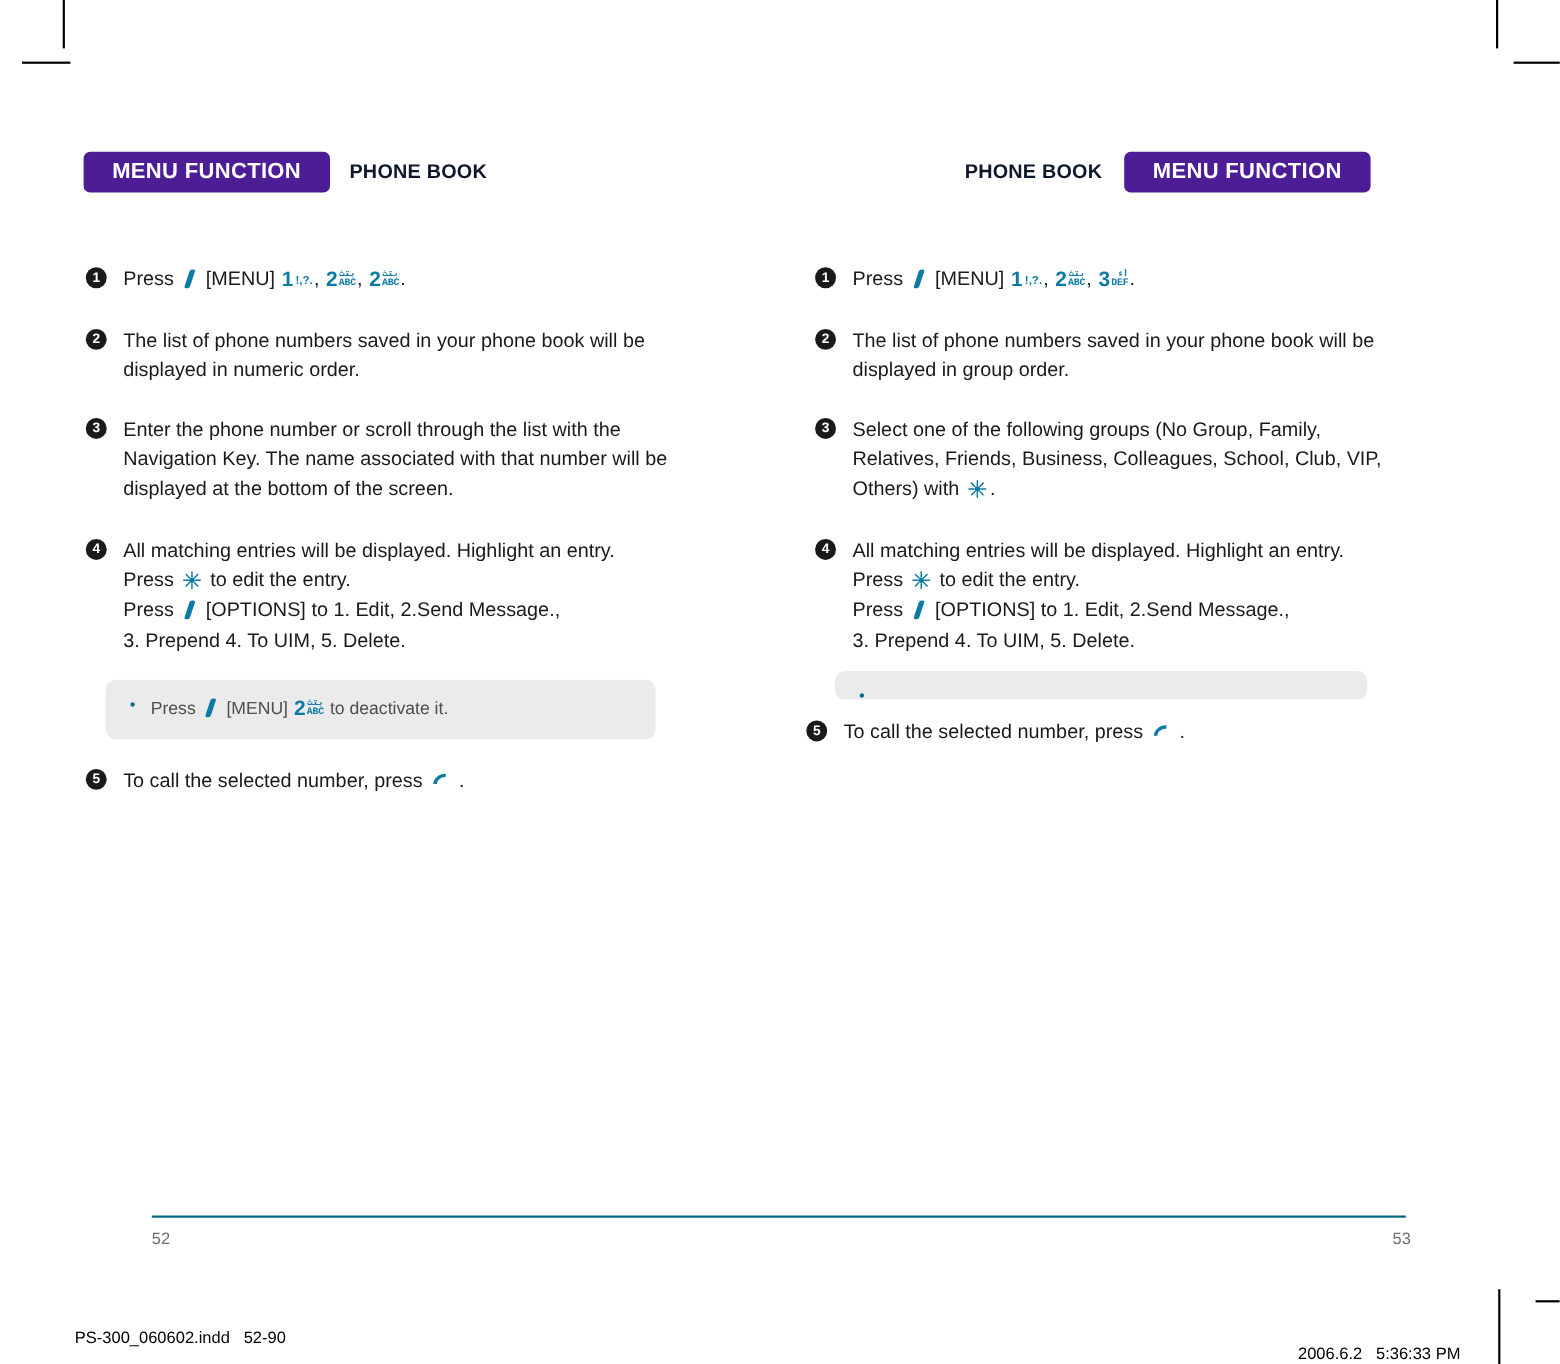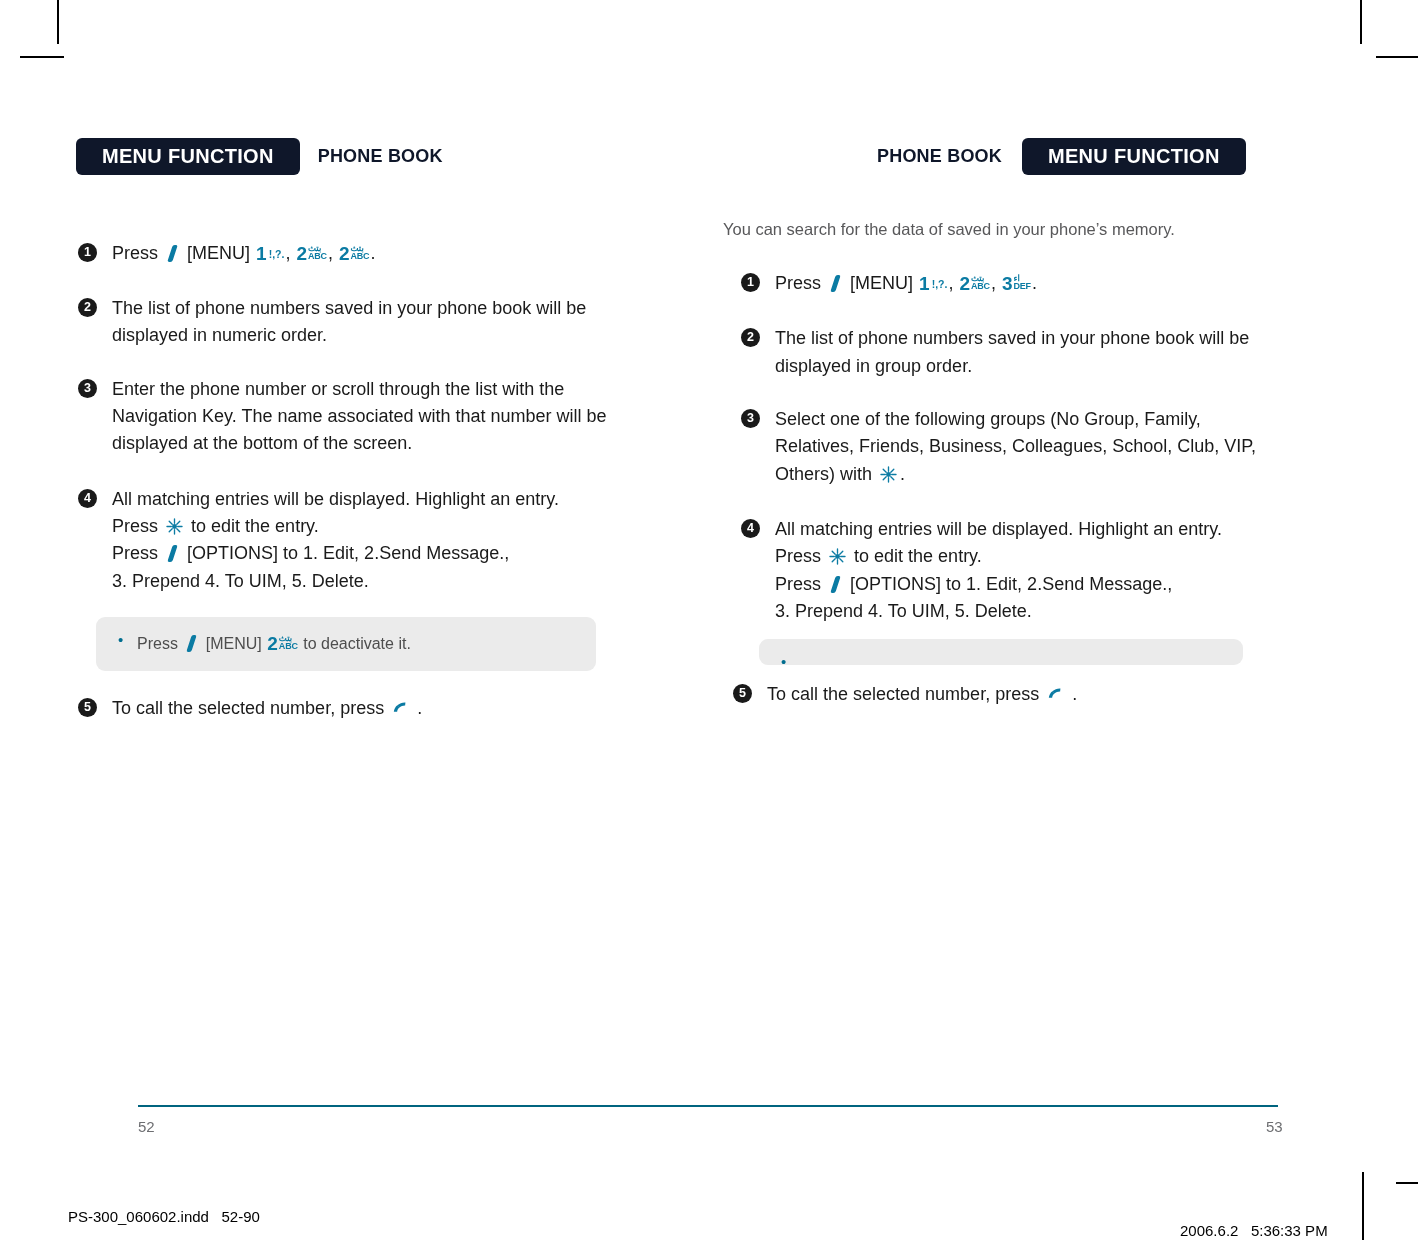--- a/index.html
+++ b/index.html
@@ -28,21 +28,21 @@
     position: absolute;
     top: 138px;
     display: flex;
     align-items: center;
     height: 36px;
   }
   .hdr-left  { left: 76px; }
   .hdr-right { left: 180px; }
 
   .tab-pill {
-    background: #0f172a;
+    background: #4c1d95;
     color: #ffffff;
     font-size: 20px;
     font-weight: bold;
     letter-spacing: .3px;
     border-radius: 6px;
     padding: 8px 26px 9px 26px;
     line-height: 1;
     white-space: nowrap;
   }
   .tab-plain {
@@ -137,22 +137,23 @@
     font-weight: bold;
     white-space: nowrap;
     vertical-align: -1px;
     margin: 0 1px;
   }
   .k-digit { font-size: 19px; letter-spacing: 0; }
   .k-stack {
     display: inline-block;
     vertical-align: 1px;
     line-height: 1;
-    text-align: left;
+    text-align: right;
     margin-left: 1px;
+    font-family: Liberation Mono, monospace;
   }
   .k-ar { display: block; font-size: 8.5px; line-height: 8px; }
   .k-lat { display: block; font-size: 9px; font-weight: bold; line-height: 9px; letter-spacing: -0.2px; }
   .k-one-sub { font-size: 10.5px; font-weight: bold; vertical-align: 2px; margin-left: 2px; }
 
   .k-nav {
     display: inline-block;
     width: 19px; height: 19px;
     vertical-align: -4px;
     margin: 0 2px;
@@ -304,21 +305,20 @@
 <div class="page page-right"></div>
 
 <div class="hdr hdr-right" style="left:877px;">
   <div class="tab-plain">PHONE BOOK</div>
   <div class="tab-pill">MENU FUNCTION</div>
 </div>
 
 <div class="content content-right">
 
 
-  <p class="sect-sub">You can search for the data of saved in your phone’s memory.</p>
 
   <div class="step" style="margin-top:30px; margin-left:18px;">
     <span class="step-num">1</span>
     <span class="step-body">
       <span>Press</span>
       <span class="k-slash"></span>
       <span>[MENU]</span>
       <span class="k-key"><span class="k-digit">1</span><span class="k-one-sub">!,?.</span></span><span>,</span>
       <span class="k-key"><span class="k-digit">2</span><span class="k-stack"><span class="k-ar">بتث</span><span class="k-lat">ABC</span></span></span><span>,</span>
       <span class="k-key"><span class="k-digit">3</span><span class="k-stack"><span class="k-ar">اء</span><span class="k-lat">DEF</span></span></span><span>.</span>

